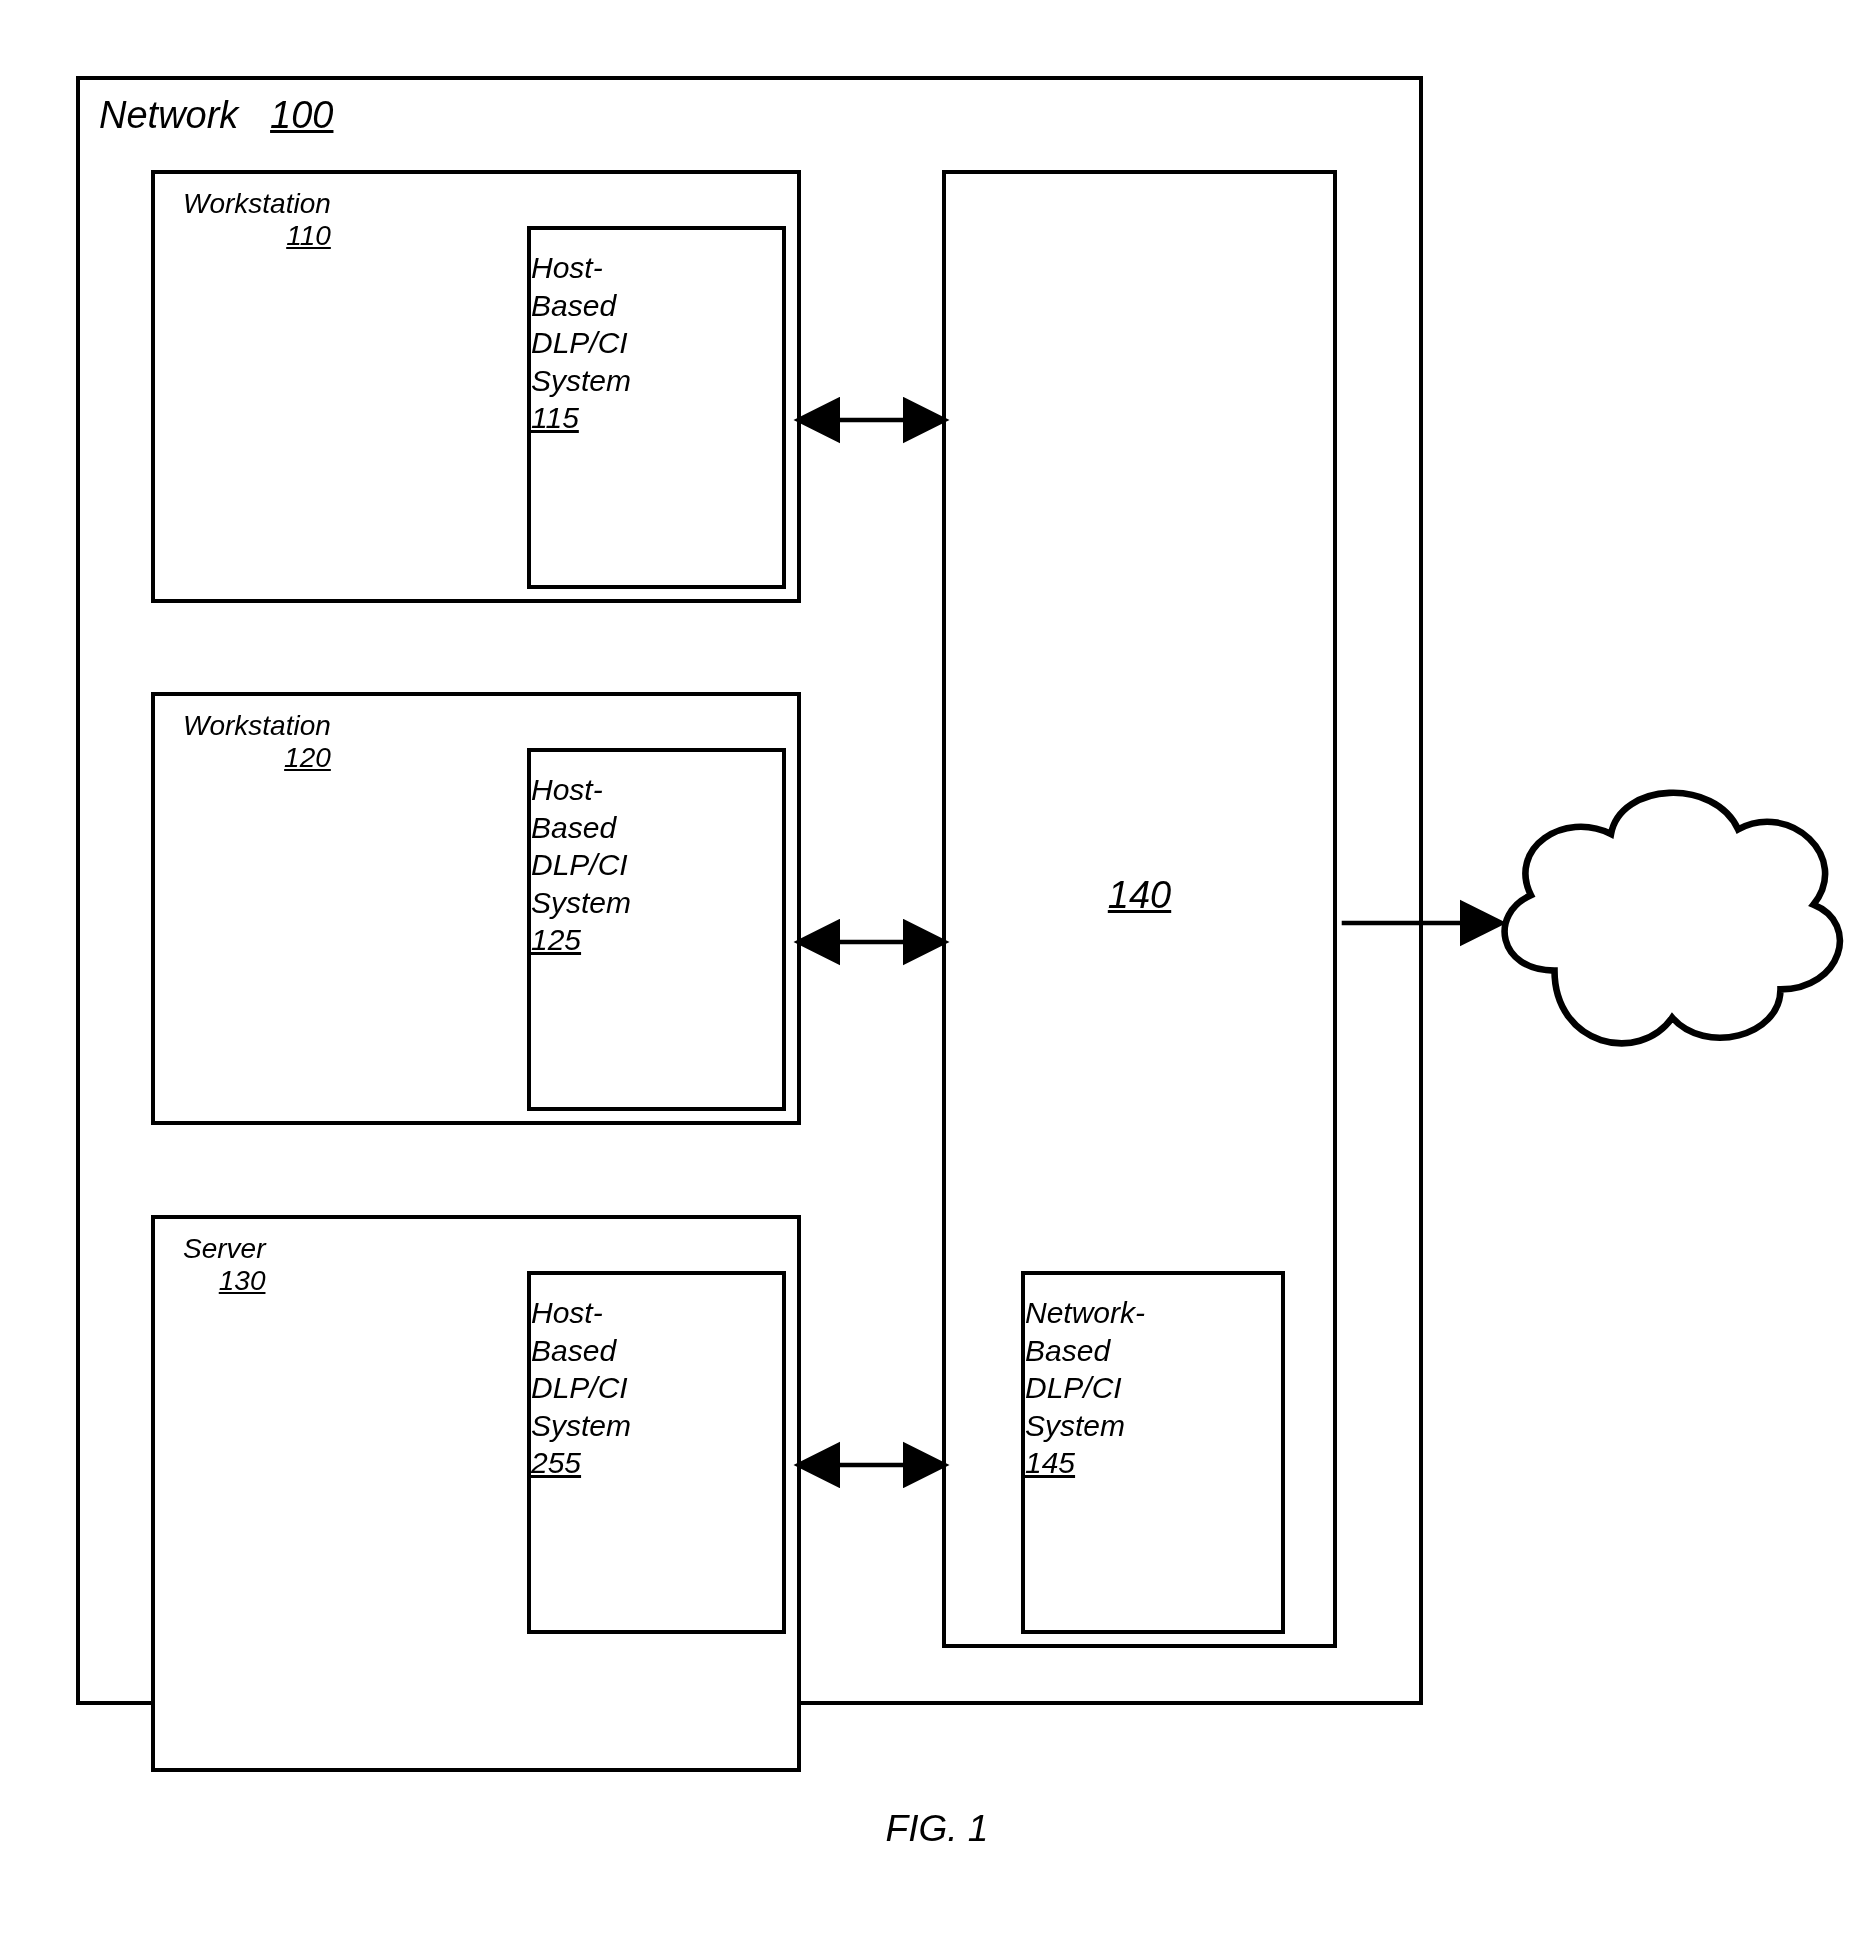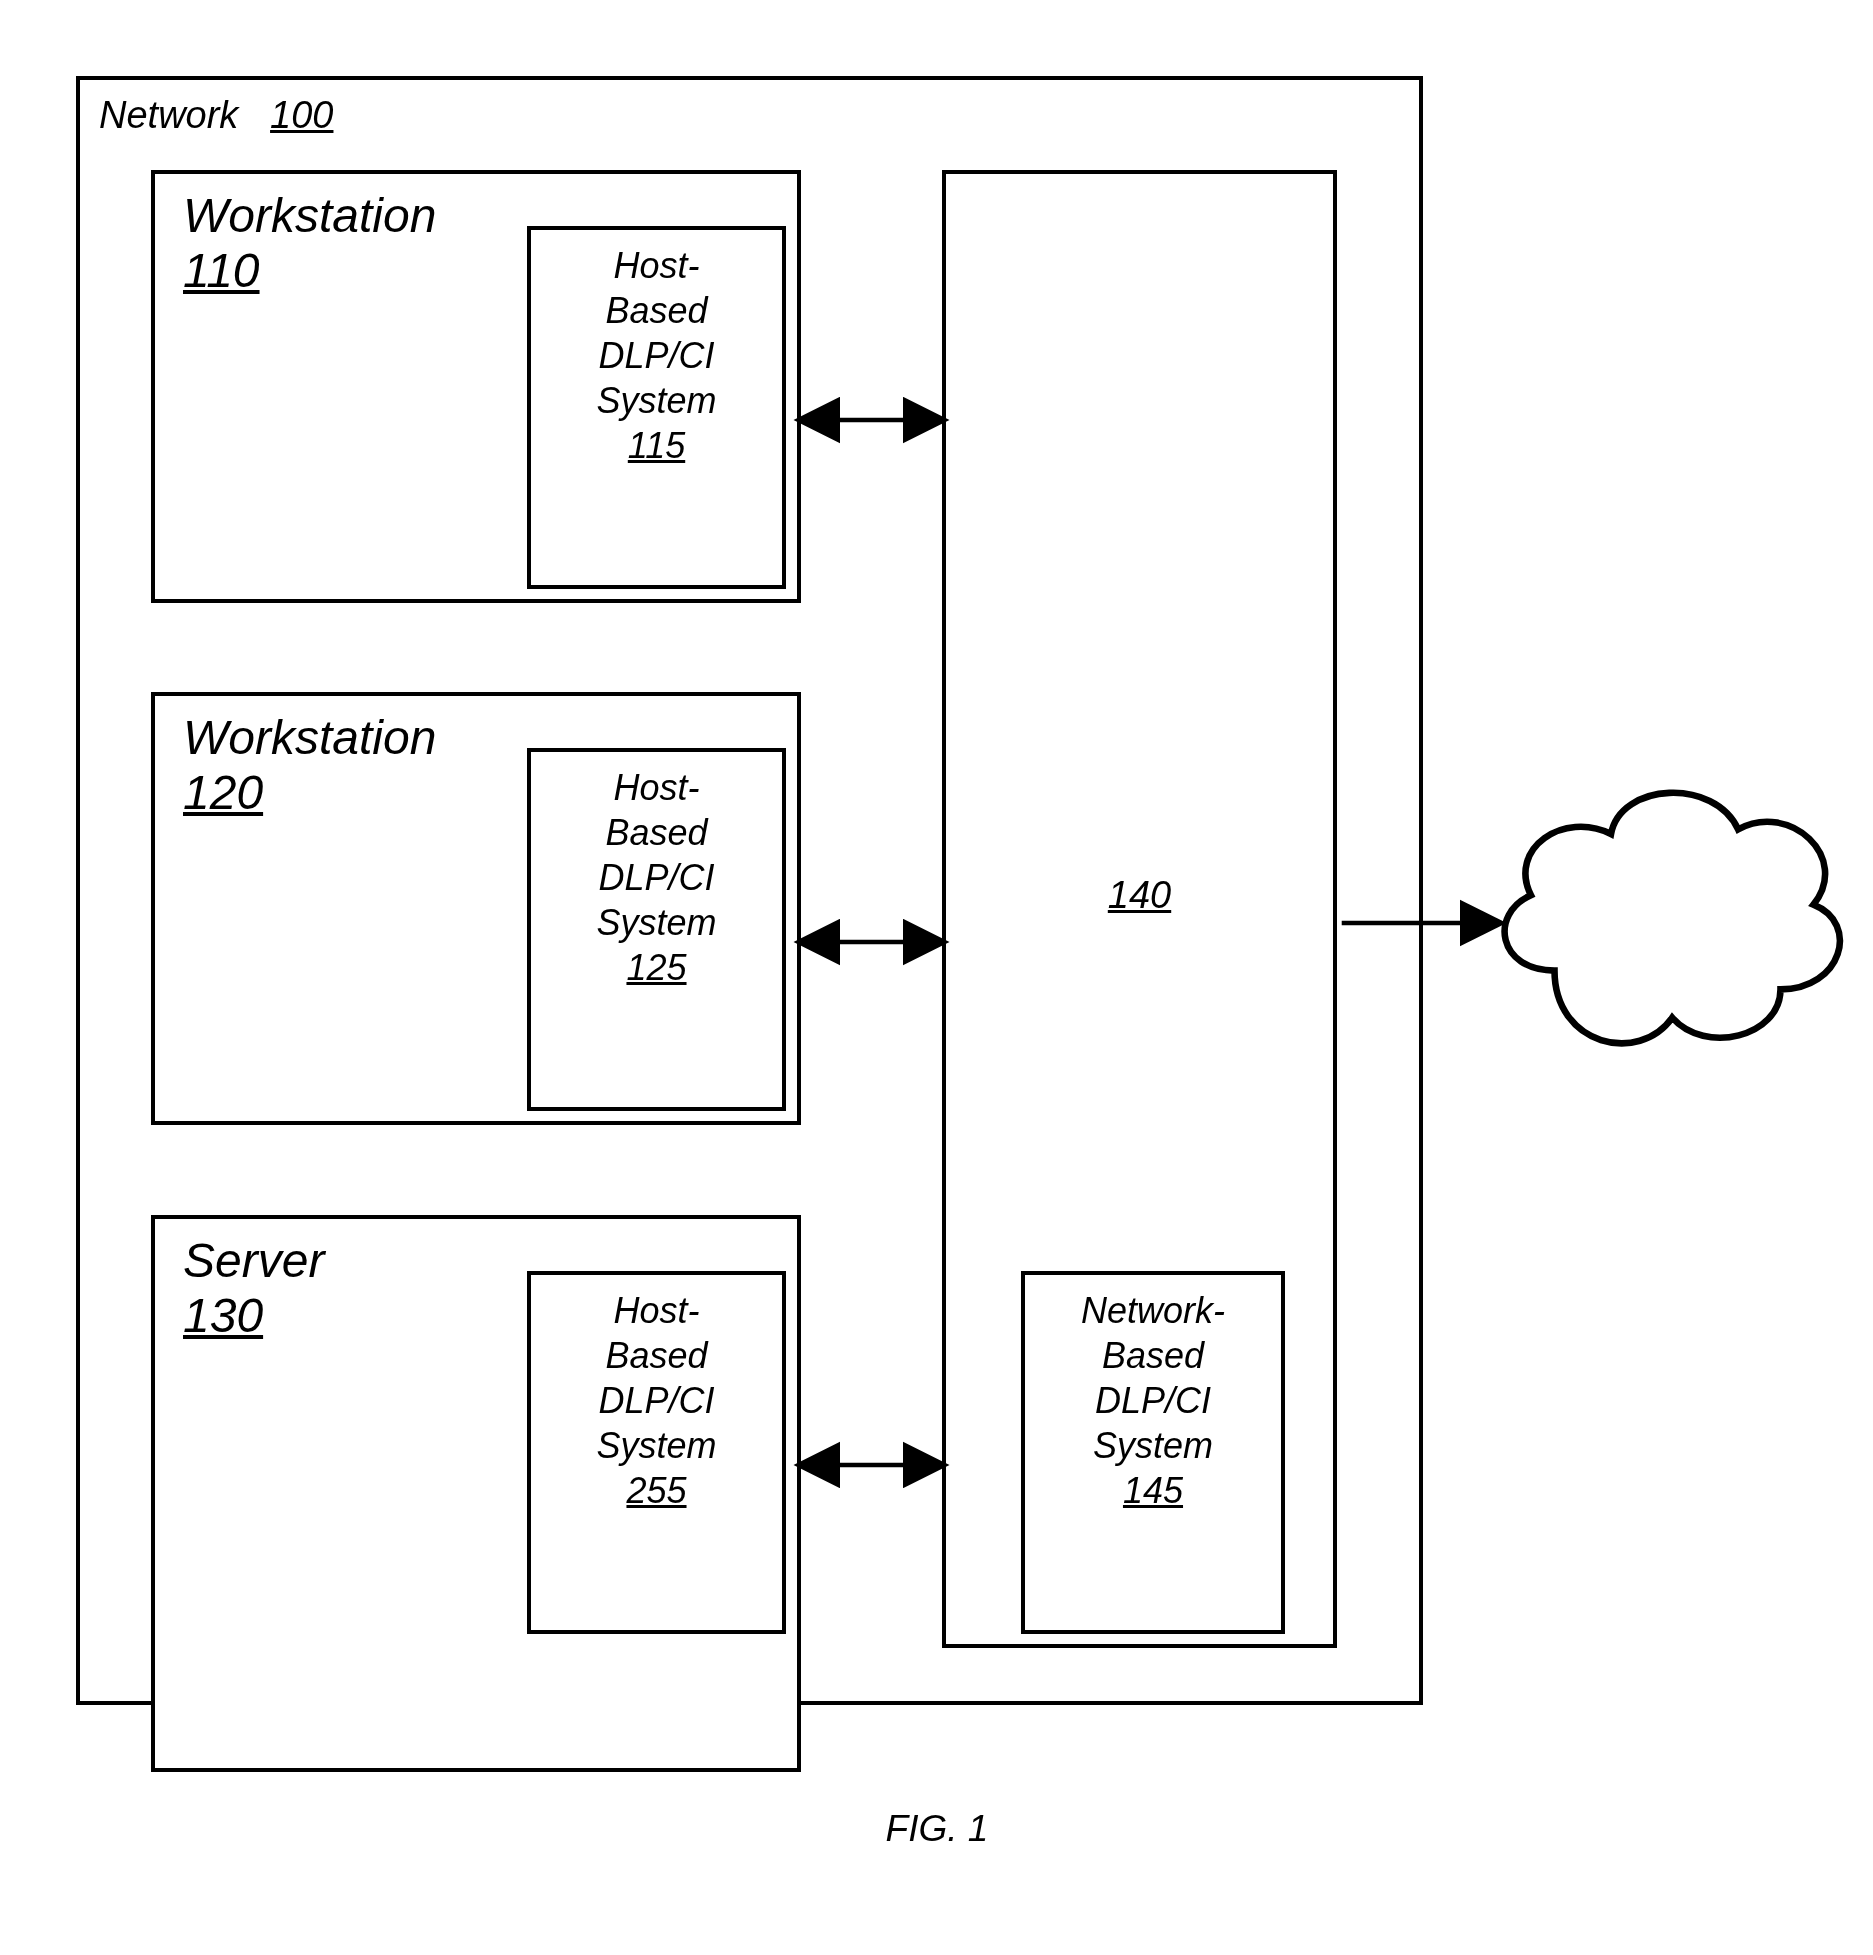--- a/index.html
+++ b/index.html
@@ -28,30 +28,29 @@
     top: 14px;
     left: 19px;
     font-style: italic;
     font-size: 38px;
   }
   .host-label {
     position: absolute;
     top: 14px;
     left: 28px;
     font-style: italic;
-    font-size: 48px;
-    text-align: left;
+    font-size: 28px;
+    text-align: right;
   }
   .inner-system-label {
     width: 100%;
-    text-align: center;
     font-style: italic;
-    font-size: 36px;
+    font-size: 30px;
     line-height: 1.25;
-    padding-top: 13px;
+    padding-top: 19px;
   }
   .gateway-label {
     width: 100%;
     text-align: center;
     font-style: italic;
     font-size: 38px;
     line-height: 1.3;
   }
   .cloud-label {
     position: absolute;

